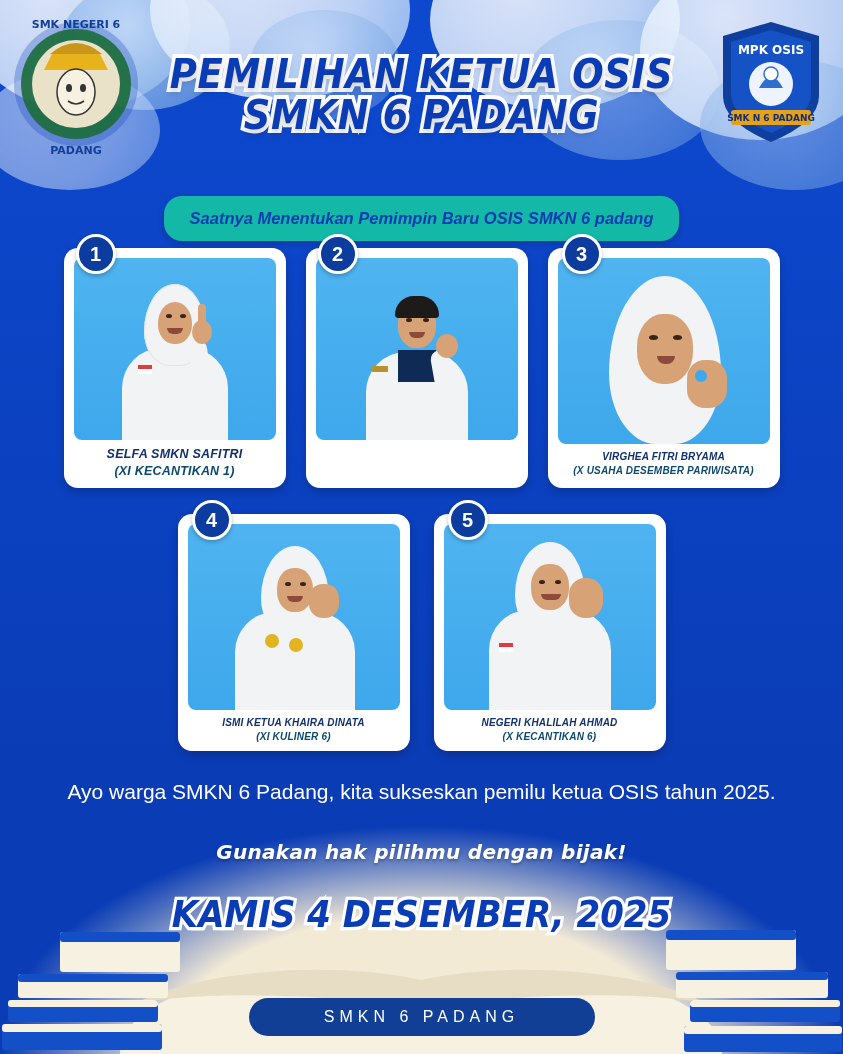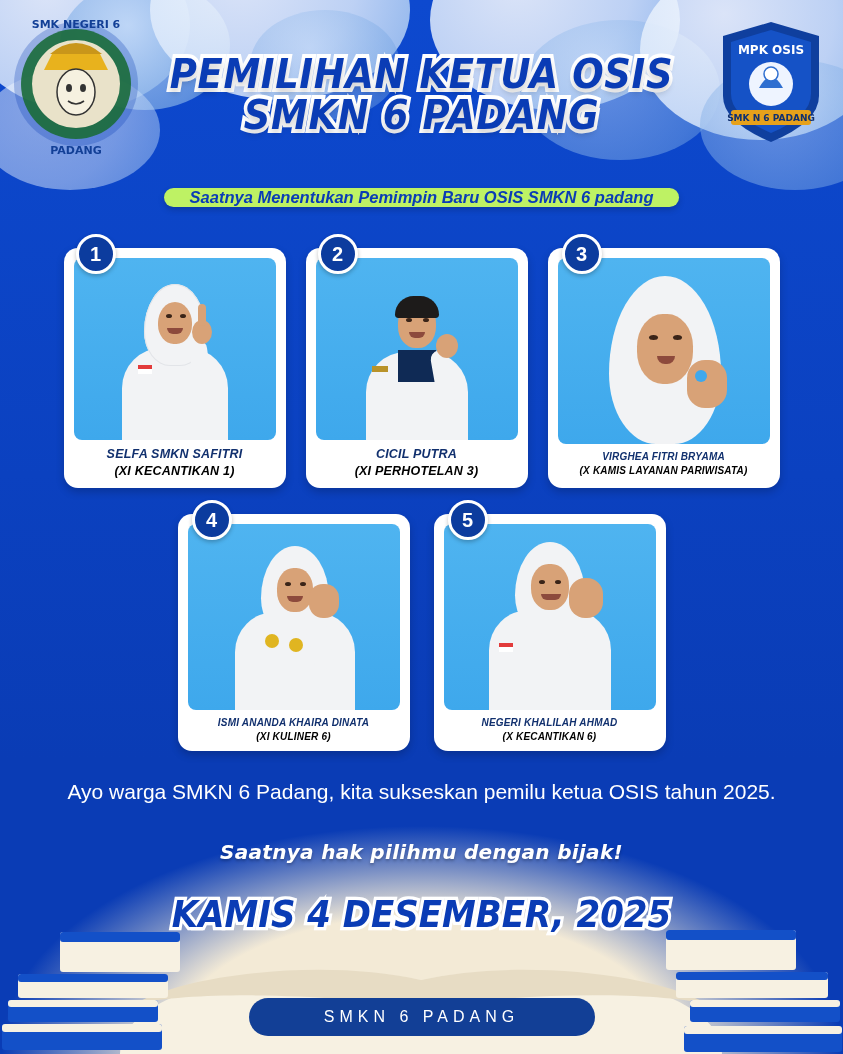--- a/index.html
+++ b/index.html
@@ -53,24 +53,24 @@
     letter-spacing: .6px;
     line-height: 1.12;
     color: #0a3cb5;
     -webkit-text-stroke: 7px #ffffff;
     paint-order: stroke fill;
     text-shadow: 0 4px 6px rgba(0,0,0,.18);
     transform: scaleY(1.12);
   }
 
   .subtitle-pill {
-    position: absolute; top: 188px; left: 50%; transform: translateX(-50%);
-    background: #bef264;
+    position: absolute; top: 196px; left: 50%; transform: translateX(-50%);
+    background: #14b8a6;
     border-radius: 18px;
-    padding: 0 26px;
+    padding: 13px 26px;
     box-shadow: 0 3px 6px rgba(0,0,0,.18);
   }
   .subtitle-pill span {
     font-size: 16.5px; font-weight: 700; font-style: italic;
     color: #0a3cb5; white-space: nowrap;
   }
 
   
   .row {
     position: absolute; left: 0; right: 0;
@@ -112,21 +112,21 @@
 
   .cap {
     text-align: center;
     padding: 6px 2px 2px;
   }
   .cap .nm {
     font-size: 12.5px; font-weight: 700; font-style: italic; color: #11306e;
     letter-spacing: .2px; line-height: 1.35;
   }
   .cap .cl {
-    font-size: 12.5px; font-weight: 700; font-style: italic; color: #000000;
+    font-size: 12.5px; font-weight: 700; font-style: italic; color: #0c4a6e;
     letter-spacing: .2px; line-height: 1.35;
   }
   .cap.sm .nm, .cap.sm .cl { font-size: 10px; }
 
   
   .fig { position: absolute; bottom: 0; left: 50%; transform: translateX(-50%); }
   .head { position:absolute; border-radius: 50%; }
   .hijab { position: absolute; border-radius: 50% 50% 42% 42% / 58% 58% 42% 42%; background: #f2f3f5; }
   .face  { background: #d8a277; }
   .body  { position: absolute; background: #f2f3f5; border-radius: 40px 40px 0 0; }
@@ -282,42 +282,38 @@
         <div class="head face" style="left:56px; bottom:92px; width:38px; height:46px; border-radius:46%;"></div>
         <div style="position:absolute; left:53px; bottom:122px; width:44px; height:22px; background:#1d1b1a; border-radius:22px 22px 4px 4px;"></div>
         <div class="eye" style="left:64px; bottom:118px;"></div>
         <div class="eye" style="left:81px; bottom:118px;"></div>
         <div class="mouth" style="left:67px; bottom:102px;"></div>
         <div class="arm" style="left:92px; bottom:34px; width:18px; height:56px; transform:rotate(-10deg);"></div>
         <div class="hand" style="left:94px; bottom:82px; width:22px; height:24px;"></div>
         <div style="position:absolute; left:30px; bottom:68px; width:16px; height:6px; background:#b9932a;"></div>
       </div>
     </div>
-    <div class="cap">
-      <div class="nm">CICIL PUTRA</div>
-      <div class="cl">(XI PERHOTELAN 3)</div>
-    </div>
   </div>
 
   <div class="card wide">
     <div class="badge">3</div>
     <div class="photo">
       <div class="fig" style="width:170px;height:186px;">
         <div class="hijab" style="left:30px; bottom:0; width:112px; height:168px;"></div>
         <div class="head face" style="left:58px; bottom:60px; width:56px; height:70px; border-radius:46%;"></div>
         <div class="eye" style="left:70px; bottom:104px; width:9px; height:5px;"></div>
         <div class="eye" style="left:94px; bottom:104px; width:9px; height:5px;"></div>
         <div class="mouth" style="left:78px; bottom:80px; width:18px; height:8px;"></div>
         <div class="hand" style="left:108px; bottom:36px; width:40px; height:48px; border-radius:18px;"></div>
         <div style="position:absolute; left:116px; bottom:62px; width:12px; height:12px; border-radius:50%; background:#3ea8ec;"></div>
       </div>
     </div>
     <div class="cap sm">
       <div class="nm">VIRGHEA FITRI BRYAMA</div>
-      <div class="cl">(X KAMIS LAYANAN PARIWISATA)</div>
+      <div class="cl">(X USAHA DESEMBER PARIWISATA)</div>
     </div>
   </div>
 </div>
 
 <div class="row row-2">
 
   <div class="card wide">
     <div class="badge">4</div>
     <div class="photo">
       <div class="fig" style="width:170px;height:186px;">
@@ -327,21 +323,21 @@
         <div class="eye" style="left:76px; bottom:124px;"></div>
         <div class="eye" style="left:91px; bottom:124px;"></div>
         <div class="mouth" style="left:78px; bottom:108px;"></div>
         <div class="arm" style="left:100px; bottom:40px; width:20px; height:62px; transform:rotate(-12deg);"></div>
         <div class="hand" style="left:100px; bottom:92px; width:30px; height:34px; border-radius:14px;"></div>
         <div style="position:absolute; left:56px; bottom:62px; width:14px; height:14px; border-radius:50%; background:#e0b521;"></div>
         <div style="position:absolute; left:80px; bottom:58px; width:14px; height:14px; border-radius:50%; background:#e0b521;"></div>
       </div>
     </div>
     <div class="cap sm">
-      <div class="nm">ISMI ANANDA KHAIRA DINATA</div>
+      <div class="nm">ISMI KETUA KHAIRA DINATA</div>
       <div class="cl">(XI KULINER 6)</div>
     </div>
   </div>
 
   <div class="card wide">
     <div class="badge">5</div>
     <div class="photo">
       <div class="fig" style="width:170px;height:186px;">
         <div class="body" style="left:24px; bottom:0; width:122px; height:100px;"></div>
         <div class="hijab" style="left:50px; bottom:76px; width:70px; height:92px;"></div>
@@ -358,19 +354,19 @@
       <div class="nm">NEGERI KHALILAH AHMAD</div>
       <div class="cl">(X KECANTIKAN 6)</div>
     </div>
   </div>
 </div>
 
 <div class="closing">
   <div class="l1">Ayo warga SMKN 6 Padang, kita sukseskan pemilu ketua OSIS tahun 2025.</div>
 </div>
 
-<div class="emph">Saatnya hak pilihmu dengan bijak!</div>
+<div class="emph">Gunakan hak pilihmu dengan bijak!</div>
 
 <div class="datebig">KAMIS 4 DESEMBER, 2025</div>
 
 <div class="footer-pill">
   <span>SMKN 6 PADANG</span>
 </div>
 
 </body></html>

